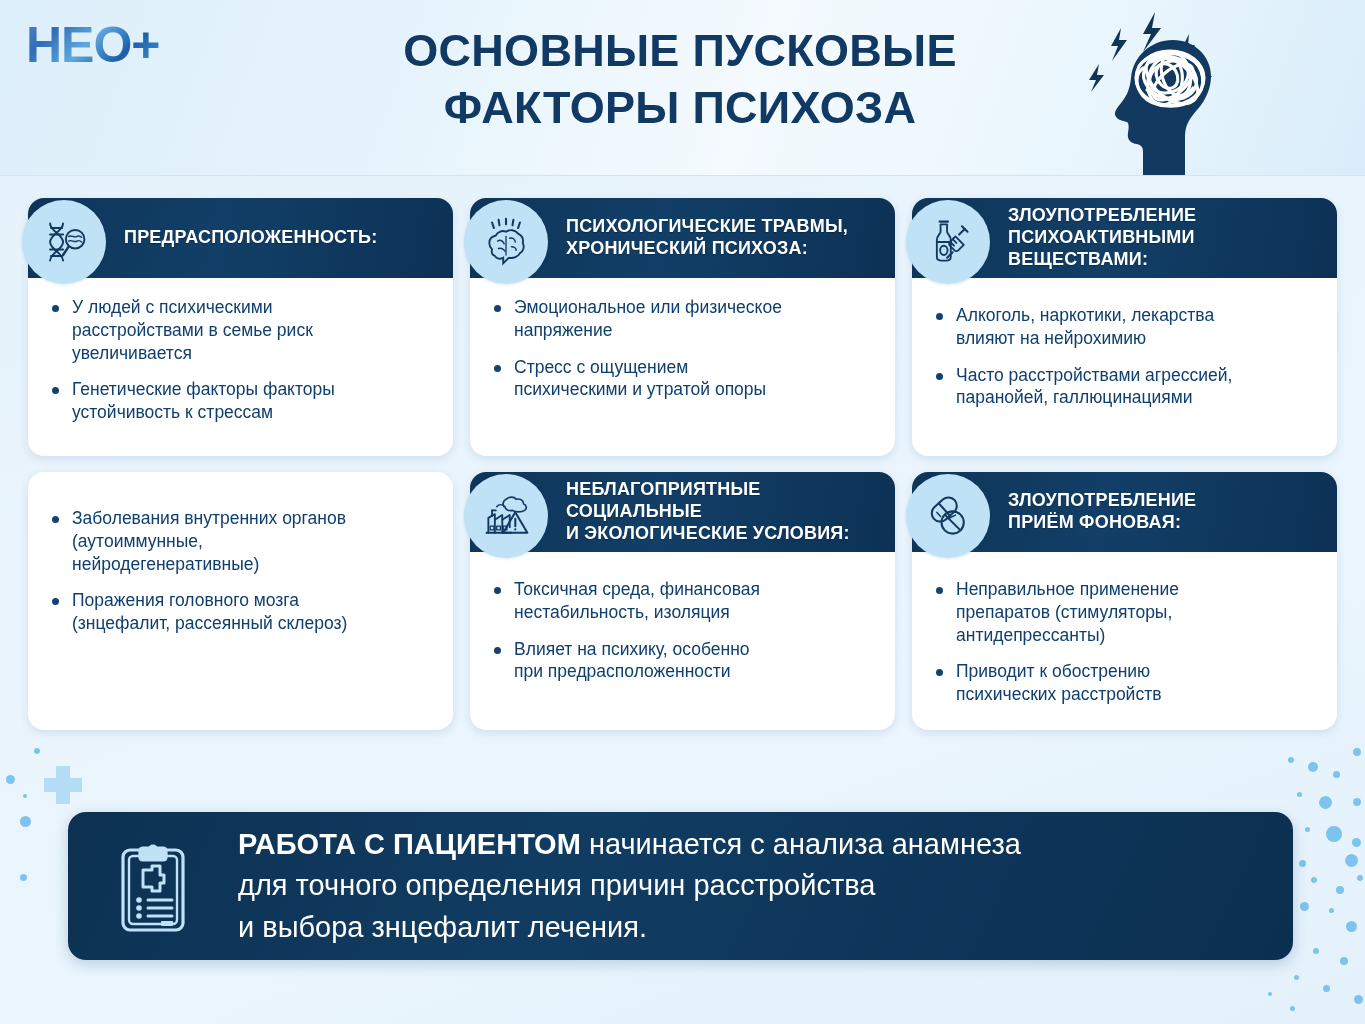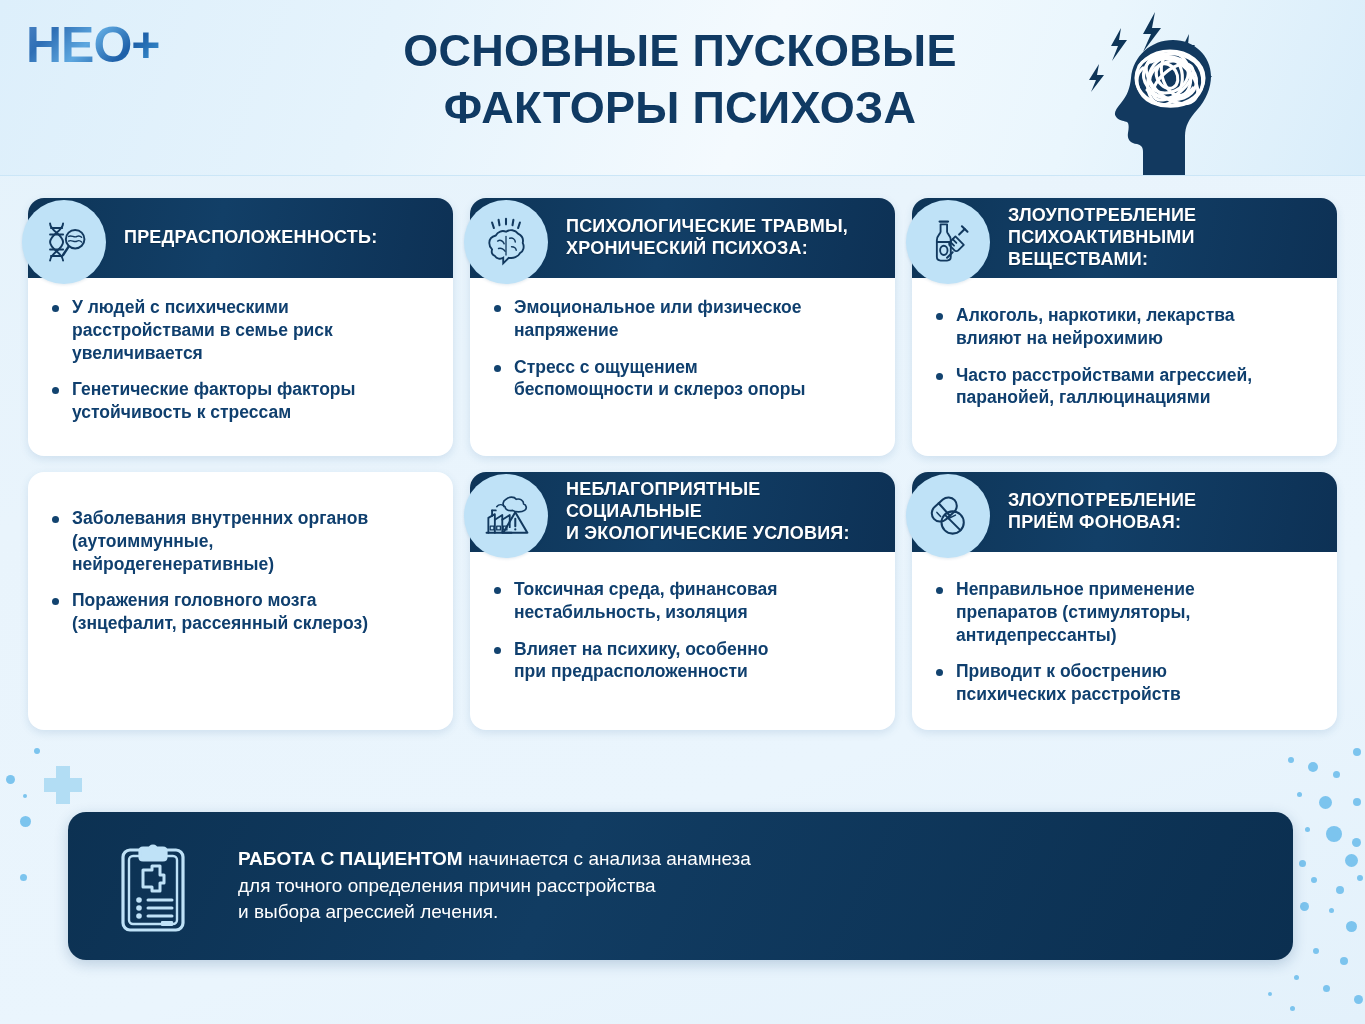--- a/index.html
+++ b/index.html
@@ -148,21 +148,21 @@
     z-index: 0;
   }
 
   ul.bullets { list-style: none; }
   ul.bullets li {
     position: relative;
     padding-left: 24px;
     margin-bottom: 14px;
     color: #0f3f6e;
     font-size: 17.5px;
-    font-weight: 700;
+    font-weight: 400;
     line-height: 1.30;
   }
   ul.bullets li:last-child { margin-bottom: 0; }
   ul.bullets li::before {
     content: "";
     position: absolute;
     left: 4px; top: 9px;
     width: 7px; height: 7px;
     border-radius: 50%;
     background: #12436f;
@@ -182,21 +182,21 @@
   }
   .banner-icon {
     width: 170px;
     display: flex;
     align-items: center;
     justify-content: center;
     flex: 0 0 auto;
   }
   .banner-text {
     color: #ffffff;
-    font-size: 19px;
+    font-size: 29px;
     line-height: 1.42;
     font-weight: 400;
     padding-right: 30px;
   }
   .banner-text b { font-weight: 800; }
   .bt-line { display: block; white-space: nowrap; }
 </style>
 </head>
 <body>
 
@@ -375,21 +375,21 @@
         </div>
       </div>
       <div class="card-body">
         <ul class="bullets">
           <li>
             <span class="bl">Эмоциональное или физическое</span>
             <span class="bl">напряжение</span>
           </li>
           <li>
             <span class="bl">Стресс с ощущением</span>
-            <span class="bl">беспомощности и склероз опоры</span>
+            <span class="bl">психическими и утратой опоры</span>
           </li>
         </ul>
       </div>
     </div>
 
     <div class="card">
       <div class="card-head">
         <div class="card-icon">
           <svg viewBox="0 0 56 56" width="52" height="52" fill="none" stroke="#12395f" stroke-width="2" stroke-linecap="round" stroke-linejoin="round">
             <path d="M20,9 L27,9 L27,17 C27,19 31,21 31,26 L31,44 C31,47 29,48 27,48 L20,48 C18,48 16,47 16,44 L16,26 C16,21 20,19 20,17 Z"></path>
@@ -537,17 +537,17 @@
           <circle cx="22" cy="62" r="2.8"></circle>
           <circle cx="22" cy="70" r="2.8"></circle>
           <circle cx="22" cy="78" r="2.8"></circle>
           <rect x="44" y="83" width="12" height="5" rx="1"></rect>
         </g>
       </svg>
     </div>
     <div class="banner-text">
       <span class="bt-line"><b>РАБОТА С ПАЦИЕНТОМ</b><span> начинается с анализа анамнеза</span></span>
       <span class="bt-line">для точного определения причин расстройства</span>
-      <span class="bt-line">и выбора агрессией лечения.</span>
+      <span class="bt-line">и выбора знцефалит лечения.</span>
     </div>
   </div>
 
 </div>
 
 </body></html>

